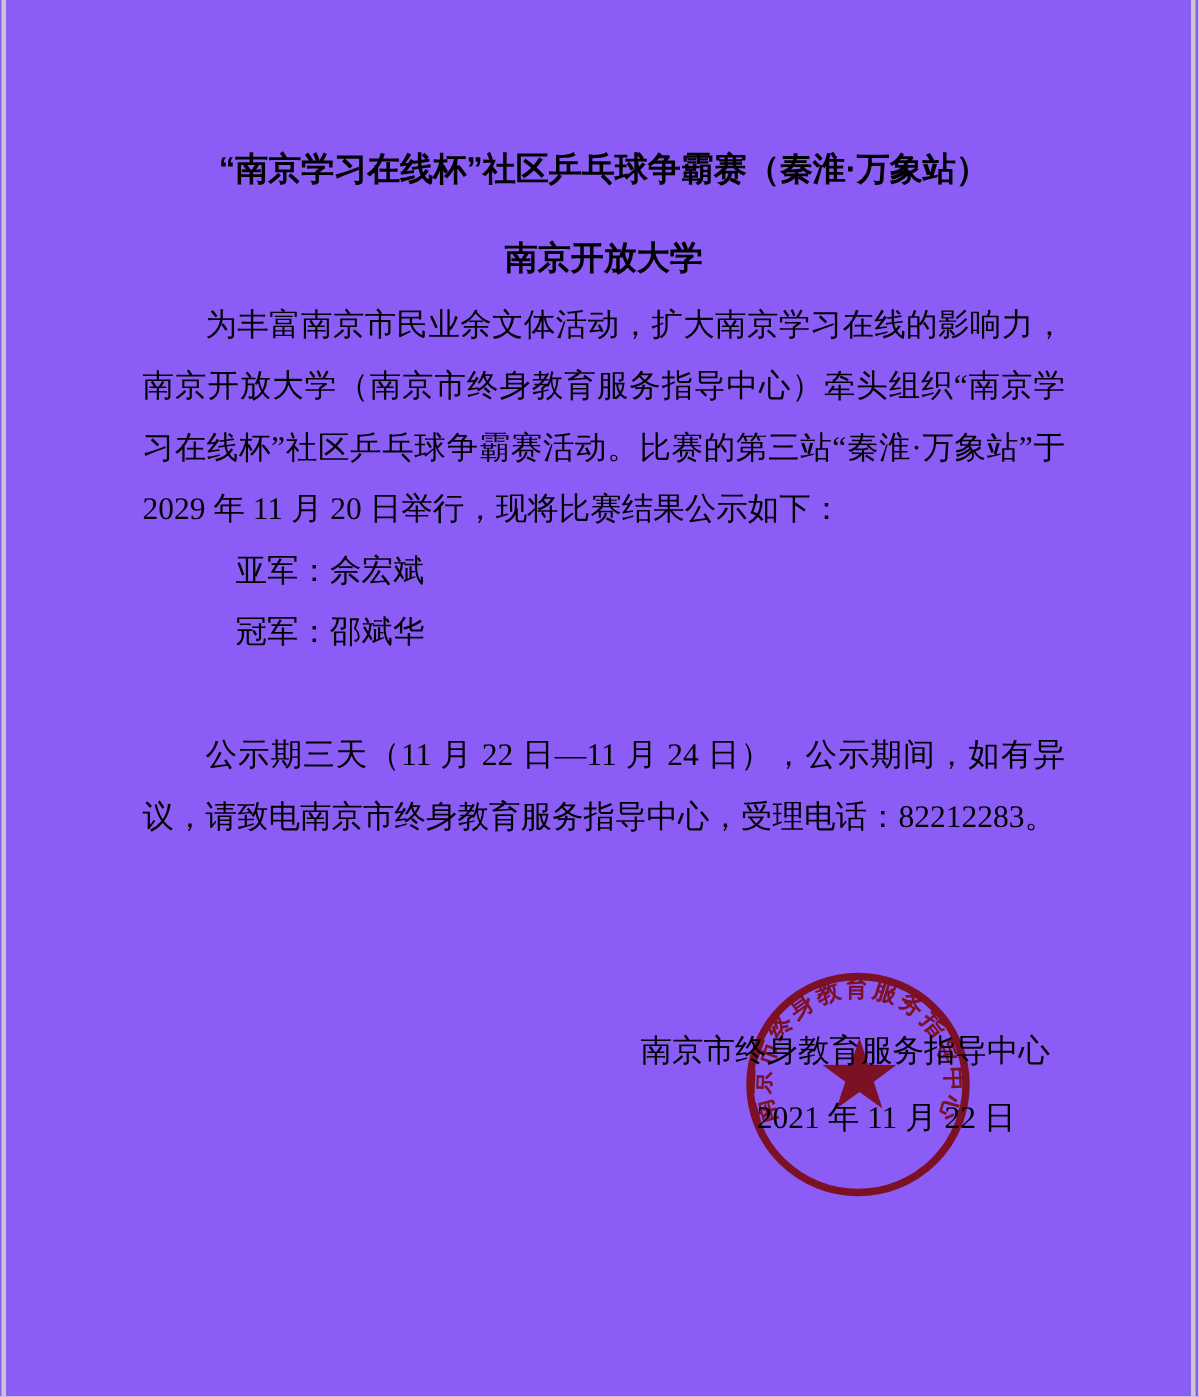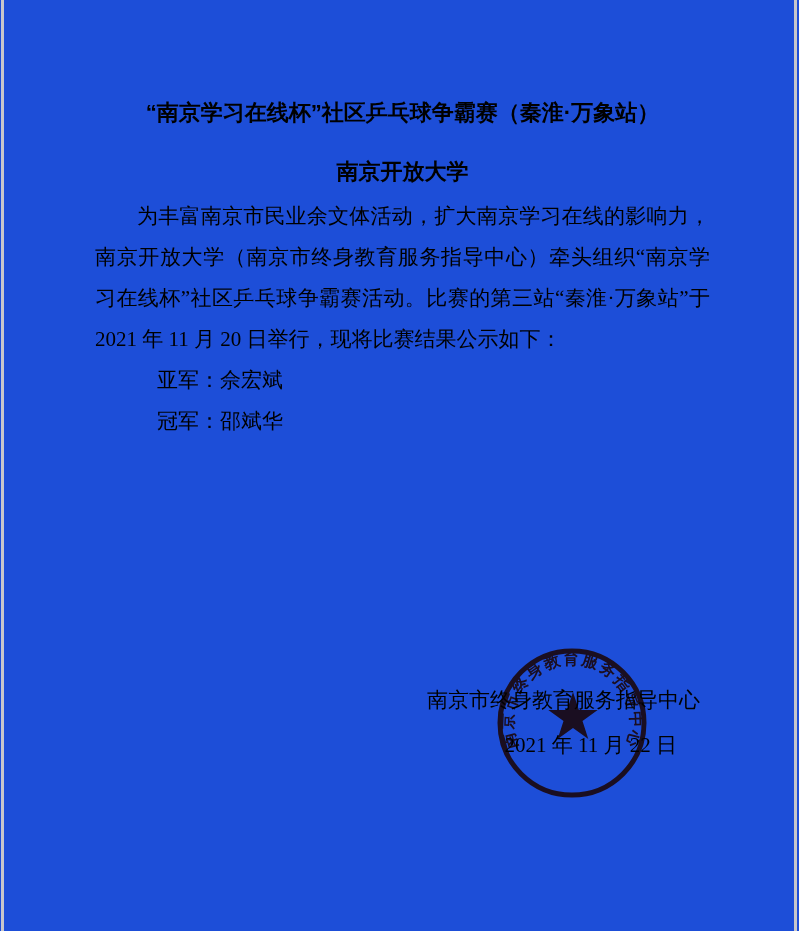--- a/index.html
+++ b/index.html
@@ -4,21 +4,21 @@
 <style>
   html, body { margin: 0; padding: 0; }
   body {
     width: 799px; height: 931px;
     background: #ffffff;
     font-family: "Liberation Serif", "DejaVu Serif", serif;
     color: #000000;
     position: relative;
     overflow: hidden;
   }
-  .page { position: absolute; inset: 0; background: #1d4ed8; }
+  .page { position: absolute; inset: 0; background: #8b5cf6; }
   .page-edge { position: absolute; top: 0; bottom: 0; width: 3px; background: #c7c7cb; }
   .page-edge.left  { left: 1px; }
   .page-edge.right { left: 794px; }
 
   .content { position: absolute; left: 95px; top: 0; width: 615px; height: 931px; }
 
   .title {
     font-family: "Liberation Sans", "DejaVu Sans", sans-serif;
     font-weight: bold;
     font-size: 22px;
@@ -75,27 +75,28 @@
 
   <div class="page-edge left"></div>
   <div class="page-edge right"></div>
 
   <div class="content">
 
     <h1 class="title line1">“南京学习在线杯”社区乒乓球争霸赛（秦淮·万象站）</h1>
 
     <h2 class="title line2">南京开放大学</h2>
 
-    <p class="para intro">为丰富南京市民业余文体活动，扩大南京学习在线的影响力，南京开放大学（南京市终身教育服务指导中心）牵头组织“南京学习在线杯”社区乒乓球争霸赛活动。比赛的第三站“秦淮·万象站”于 2021 年 11 月 20 日举行，现将比赛结果公示如下：</p>
+    <p class="para intro">为丰富南京市民业余文体活动，扩大南京学习在线的影响力，南京开放大学（南京市终身教育服务指导中心）牵头组织“南京学习在线杯”社区乒乓球争霸赛活动。比赛的第三站“秦淮·万象站”于 2029 年 11 月 20 日举行，现将比赛结果公示如下：</p>
 
     <div class="results">
       <div class="result-line">亚军：佘宏斌</div>
       <div class="result-line">冠军：邵斌华</div>
     </div>
 
+    <p class="para notice">公示期三天（11 月 22 日—11 月 24 日），公示期间，如有异议，请致电南京市终身教育服务指导中心，受理电话：82212283。</p>
 
     <div class="signature">
       <div class="sig-org">南京市终身教育服务指导中心</div>
       <div class="sig-date">2021 年 11 月 22 日</div>
     </div>
 
   </div>
 
   <svg class="seal" width="170" height="170" viewBox="0 0 170 170">
     <circle cx="85" cy="85" r="72" fill="none" stroke-width="5" stroke="#e2211a"></circle>

